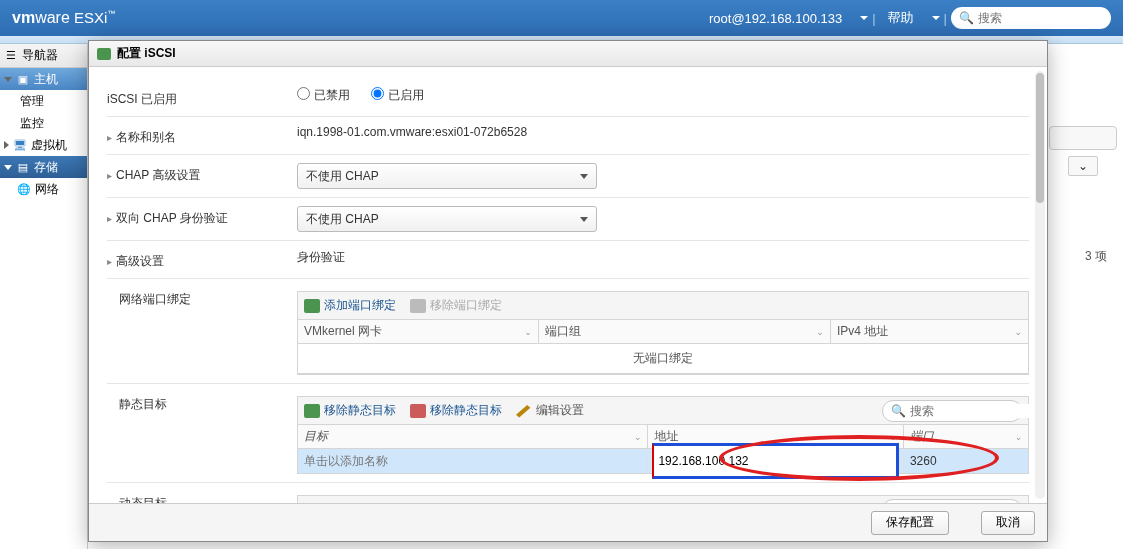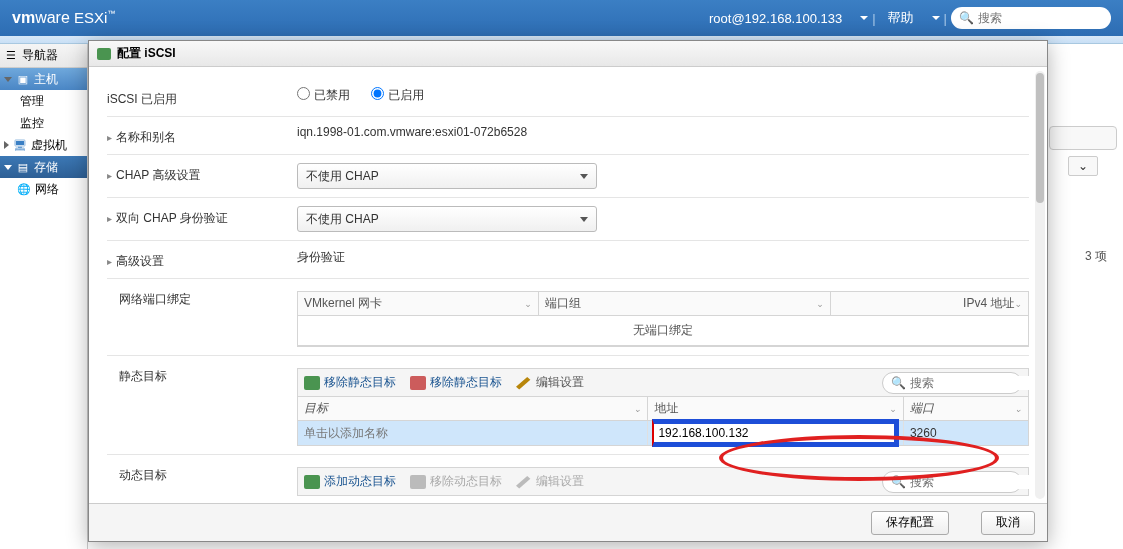--- a/index.html
+++ b/index.html
@@ -74,21 +74,21 @@
 .hdr-caret { color: #999; font-size: 9px; }
 .empty-row { text-align: center; padding: 6px; font-size: 12px; color: #555; border-bottom: 1px solid #d5d5d5; }
 
 .mini-search { display: flex; align-items: center; border: 1px solid #ccc; border-radius: 12px; height: 22px; padding: 0 8px; width: 140px; background:#fff; }
 .mini-search input { border: none; outline: none; flex: 1; font-size: 12px; }
 
 .data-row { display: flex; height: 24px; font-size: 12px; align-items: center; justify-content: flex-end; }
 .data-row.edit { background: #cfe6fb; }
 .data-row > div { padding: 0 6px; border-right: 1px solid #e0e0e0; height: 100%; display: flex; align-items: center; }
 .data-row > div:last-child { border-right: none; }
-.inline-input { border: 5px solid #1d4ed8; height: 28px; padding: 0 4px; font-size: 12px; width: 100%; background:#fff; }
+.inline-input { border: 3px solid #1d4ed8; height: 36px; padding: 0 4px; font-size: 12px; width: 100%; background:#fff; }
 .inline-input.red-caret { border-left: 2px solid #d00; }
 
 .dlg-footer { height: 38px; border-top: 1px solid #ccc; background: #f5f5f5; display: flex; align-items: center; justify-content: flex-end; padding: 0 12px; gap: 8px; }
 .btn { height: 24px; padding: 0 14px; border: 1px solid #aaa; border-radius: 3px; background: linear-gradient(#fff,#eee); font-size: 12px; cursor: pointer; margin-left: 24px; }
 
 
 .annotation { position: absolute; border: 4px solid #e02020; border-radius: 50%; pointer-events: none; }
 </style>
 </head>
 <body>
@@ -208,30 +208,40 @@
           <span class="expand-tri">▸</span>
           <span>高级设置</span>
         </div>
       <div class="form-val">身份验证</div>
     </div>
 
     <div class="form-row">
       <div class="form-label" style="padding-left:12px;">网络端口绑定</div>
       <div class="form-val">
         <div class="section-box">
+          <div class="toolbar">
+            <span class="tb-item">
+                <span class="tb-icon green"></span>
+                <span>添加端口绑定</span>
+              </span>
+            <span class="tb-item disabled">
+                <span class="tb-icon gray"></span>
+                <span>移除端口绑定</span>
+              </span>
+          </div>
           <div class="col-headers">
             <div style="width:33%;">
                 <span>VMkernel 网卡</span>
                 <span class="hdr-caret">⌄</span>
               </div>
             <div style="width:40%;">
                 <span>端口组</span>
                 <span class="hdr-caret">⌄</span>
               </div>
-            <div style="flex:1;justify-content:flex-end;">
+            <div style="flex:1;">
                 <span>IPv4 地址</span>
                 <span class="hdr-caret">⌄</span>
               </div>
           </div>
           <div class="empty-row">无端口绑定</div>
         </div>
       </div>
     </div>
 
     <div class="form-row">

